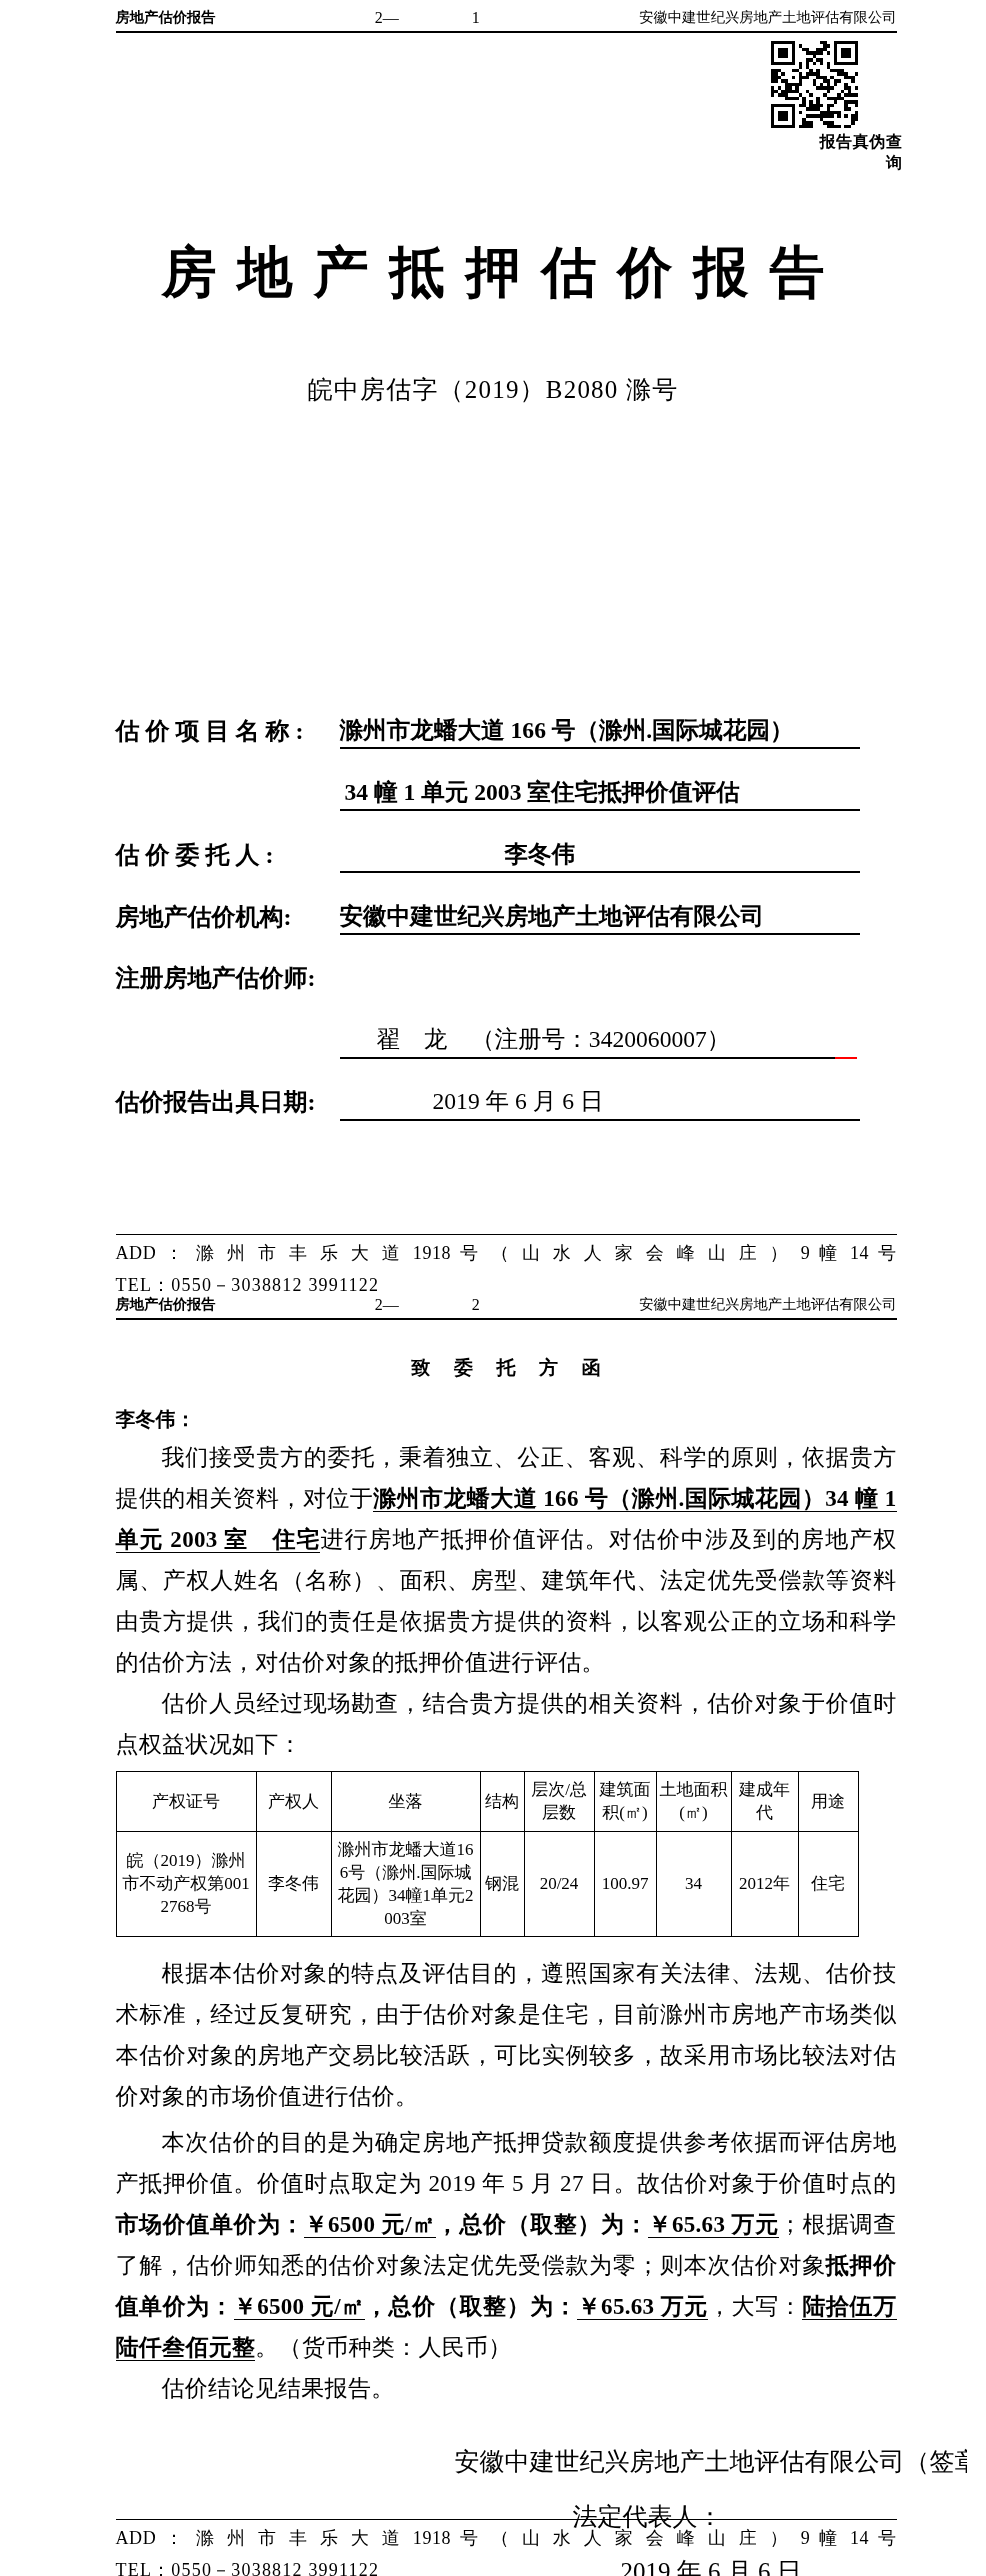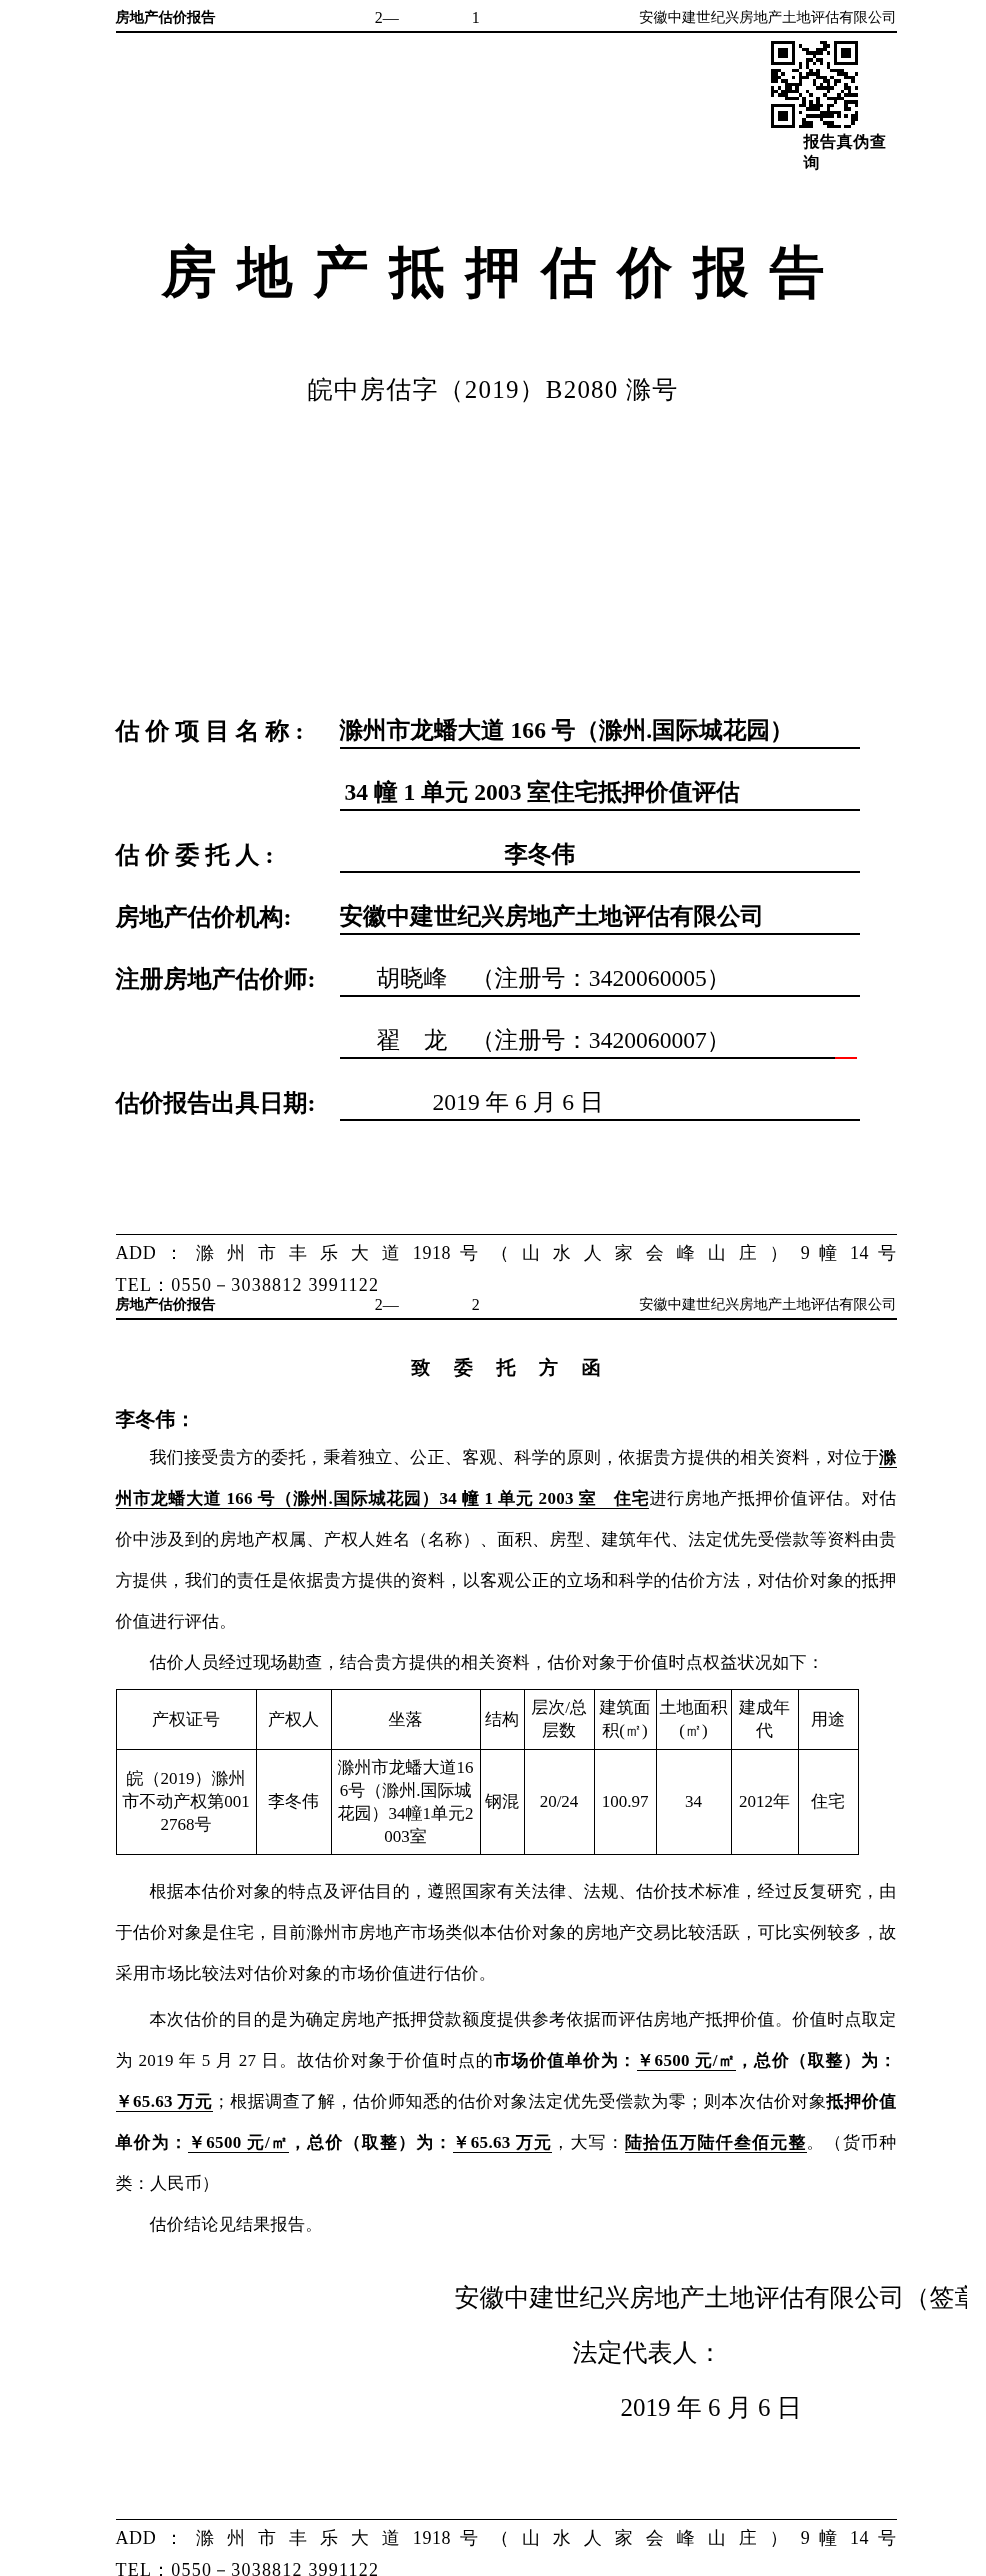--- a/index.html
+++ b/index.html
@@ -18,21 +18,21 @@
 
   .ftrbar { position:absolute; left:96px; width:781px; border-top:1.9px solid #000; padding-top:6.2px; }
   .ftr-p1 { top:1234px; }
   .ftr-p2 { top:2519px; }
   .ftr-add { font-size:18px; letter-spacing:0.6px; text-align:justify; text-align-last:justify; }
   .ftr-tel { font-size:18px; letter-spacing:1.2px; margin-top:7.5px; }
 
   
   .qr { position:absolute; left:751px; top:39px; width:87px; height:91px; }
   .qr svg { width:100%; height:100%; shape-rendering:crispEdges; }
-  .qr-caption { position:absolute; left:784px; top:132px; width:99px; text-align:left;
+  .qr-caption { position:absolute; left:784px; top:132px; width:99px; text-align:right;
                 font-size:16px; font-weight:bold; letter-spacing:0.6px; }
 
   
   .doc-title { position:absolute; top:236px; left:0; width:100%; text-align:center;
                font-size:55px; font-weight:bold; letter-spacing:21px; text-indent:21px; white-space:nowrap; }
   .doc-number { position:absolute; top:341px; left:0; width:100%; text-align:center;
                 font-size:25px; letter-spacing:1.2px;margin-top:32px; }
 
   
   .form { position:absolute; top:714px; left:96px; width:744px; }
@@ -48,21 +48,21 @@
   .pl150 { padding-left:93px; }
   .pl265 { padding-left:165px; }
   .fv.short { flex:0 0 495px; }
   .red-tail { width:22.4px; border-bottom:2.5px solid #ff0000; height:35px; }
 
   
   .p2-content { position:absolute; top:1343px; left:96px; width:781px; }
   .letter-title { text-align:center; font-size:19px; font-weight:bold;
                   letter-spacing:23.6px; text-indent:23.6px; margin-top:12.4px; }
   .salutation { font-size:20px; font-weight:bold; margin-top:25px; }
-  .para { font-size:17px; line-height:41px; text-align:justify; text-indent:2em; letter-spacing:0.3px; }
+  .para { font-size:23px; line-height:41px; text-align:justify; text-indent:2em; letter-spacing:0.3px; }
   .para .b { font-weight:bold; }
   .para .u { border-bottom:1.9px solid #000; }
   .p-first { margin-top:3.7px; }
   .p-mt26  { margin-top:16px; }
   .p-mt8   { margin-top:5px; }
 
   
   .ptable { border-collapse:collapse; border:1.9px solid #000; margin-top:6.2px; width:741px;
             table-layout:fixed; }
   .ptable th, .ptable td { border:1.2px solid #000; text-align:center; vertical-align:middle;
@@ -417,23 +417,20 @@
         </div>
     </div>
     <div class="frow">
       <span class="flabel">房地产估价机构:</span>
       <div class="fvwrap">
           <div class="fv">安徽中建世纪兴房地产土地评估有限公司</div>
         </div>
     </div>
     <div class="frow">
       <span class="flabel">注册房地产估价师:</span>
-      <div class="fvwrap">
-          <div class="fv light pl60">胡晓峰　（注册号：3420060005）</div>
-        </div>
     </div>
     <div class="frow">
       <span class="flabel"></span>
       <div class="fvwrap">
         <div class="fv light short pl60">翟　龙　（注册号：3420060007）</div>
         <div class="red-tail"></div>
       </div>
     </div>
     <div class="frow">
       <span class="flabel">估价报告出具日期:</span>

